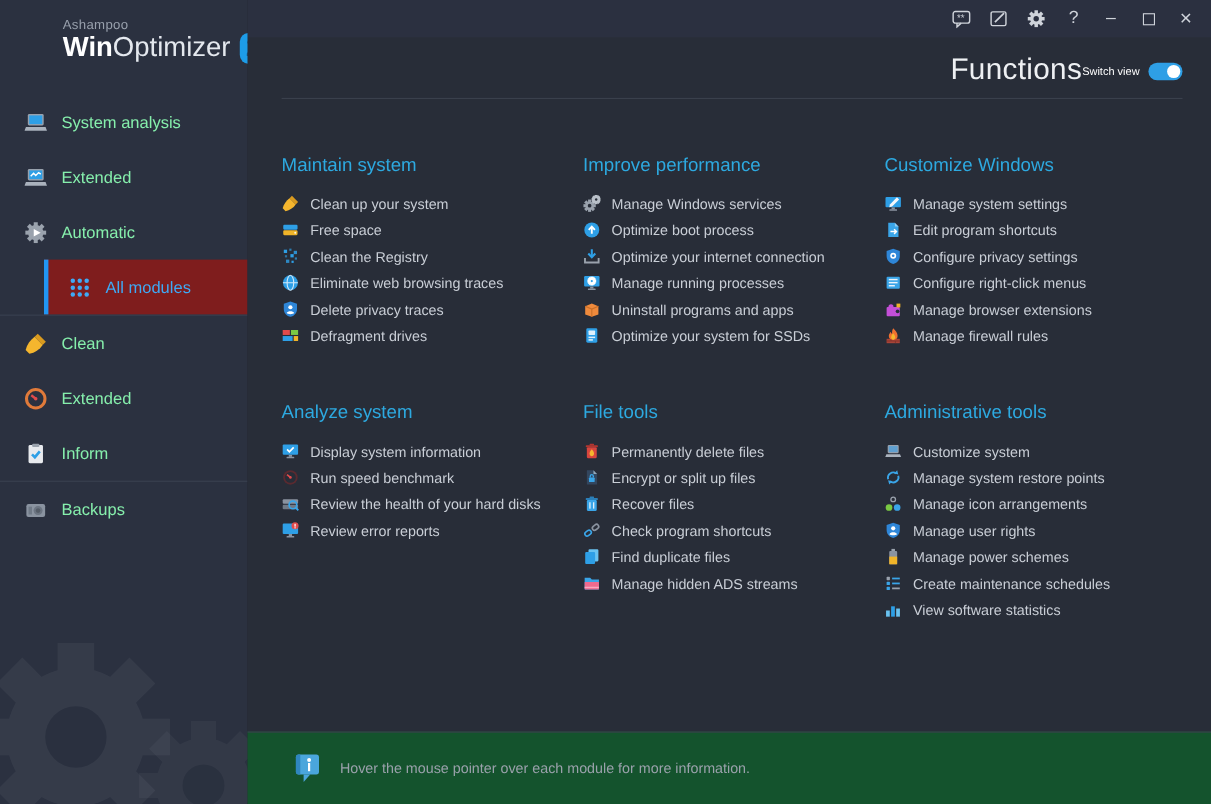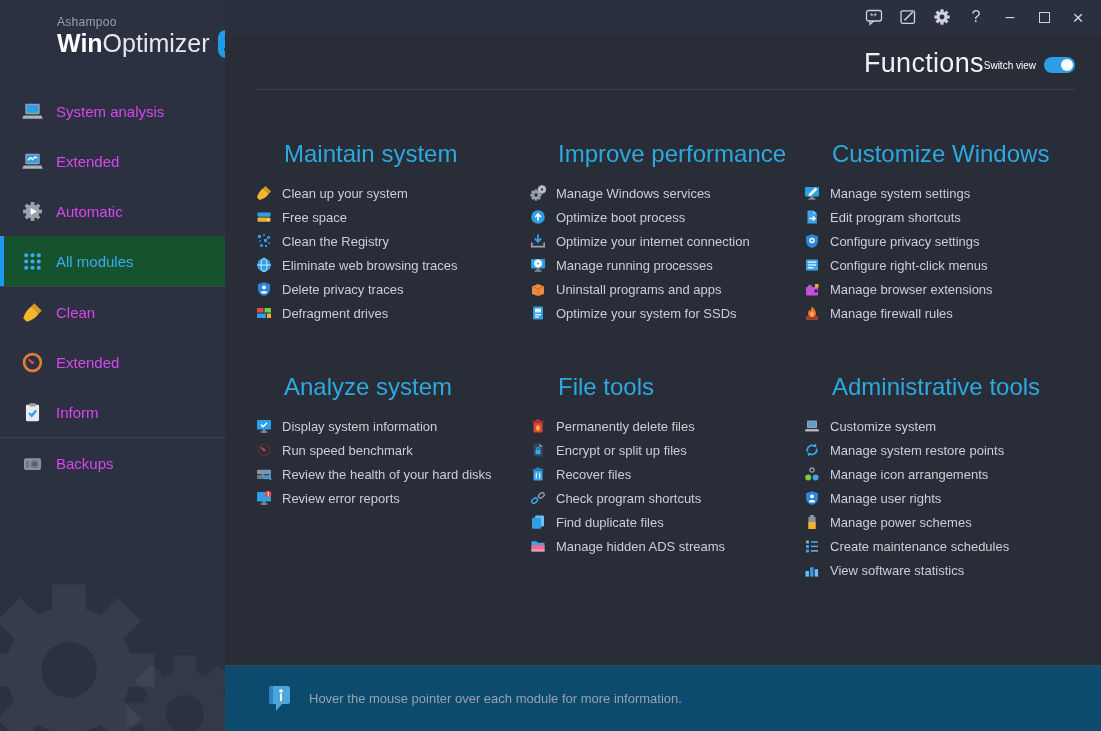--- a/index.html
+++ b/index.html
@@ -11,24 +11,24 @@
   .sidebar { width:225px; flex-shrink:0; background:#2b3140; position:relative; overflow:hidden; }
   .logo { padding:15px 0 0 57px; position:relative; z-index:2; }
   .logo-brand { font-size:12px; color:#98a0ac; letter-spacing:.3px; }
   .logo-line { display:flex; align-items:flex-end; margin-top:0; }
   .logo-win { font-size:25px; font-weight:bold; color:#ffffff; }
   .logo-rest { font-size:25px; font-weight:300; color:#e4e8ee; }
   .logo-badge { margin-left:8px; background:#1d9ce8; color:#15253c; font-size:23px; font-weight:bold;
                 border-radius:8px; padding:2px 6px 3px; line-height:1; }
   .nav { margin-top:28px; position:relative; z-index:2; }
   .nav-item { height:50px; display:flex; align-items:center; padding-left:17px;
-              border-left:4px solid transparent; color:#d946ef; font-size:15px; cursor:pointer; }
+              border-left:4px solid transparent; color:#86efac; font-size:15px; cursor:pointer; }
   .nav-item .nav-icon { width:22px; height:22px; margin-right:13px; display:flex; align-items:center; justify-content:center; }
   .nav-icon svg { width:21px; height:21px; }
-  .nav-item.active { background:#14532d; border-left-color:#2196f3; color:#3fa9f5; }
+  .nav-item.active { background:#7f1d1d; border-left-color:#2196f3; color:#3fa9f5;margin-left:40px; }
   .nav-sep { height:1px; background:#3a4150; margin:0; }
   .gear-mark { position:absolute; bottom:-34px; left:-26px; opacity:.05; z-index:1; }
   .gear-mark2 { position:absolute; bottom:-48px; left:120px; opacity:.04; z-index:1; }
 
   
   .main { flex:1; display:flex; flex-direction:column; background:#282d38; position:relative; }
   .titlebar { height:34px; flex-shrink:0; display:flex; justify-content:flex-end; align-items:center;
               padding-right:6px; background:#2b3040; }
   .tb-btn { width:34px; height:30px; display:flex; align-items:center; justify-content:center;
             color:#cfd3da; cursor:pointer; }
@@ -40,26 +40,26 @@
   .page-head { padding:14px 26px 0 31px; display:flex; justify-content:flex-end; align-items:flex-end; }
   .page-title { font-size:27px; font-weight:300; color:#eef0f3; letter-spacing:.3px; }
   .switch-wrap { display:flex; align-items:center; gap:8px; padding-bottom:6px; }
   .switch-label { font-size:10px; color:#ffffff; }
   .toggle { width:31px; height:16px; background:#2e9fe6; border-radius:8px; position:relative; cursor:pointer; }
   .toggle .knob { position:absolute; right:2px; top:2px; width:12px; height:12px; border-radius:50%; background:#ffffff; }
   .head-rule { height:1px; background:#3a404c; margin:10px 26px 0 31px; }
 
   .content { flex:1; padding:50px 10px 0 31px; display:grid;
              grid-template-columns:274px 274px 1fr; grid-auto-rows:min-content; row-gap:48px; }
-  .group-title { color:#2da9e0; font-size:24px; font-weight:400; margin-bottom:13px;margin-left:28px; }
+  .group-title { color:#2da9e0; font-size:17px; font-weight:400; margin-bottom:13px; }
   .module-item { display:flex; align-items:center; height:24px; font-size:13px; color:#c9ced6; cursor:pointer; }
   .module-item .micon { width:16px; height:16px; margin-right:10px; display:flex; align-items:center; justify-content:center; flex-shrink:0; }
   .micon svg { width:16px; height:16px; }
 
-  .footer { height:66px; flex-shrink:0; background:#0c4a6e; border-top:1px solid #3b414e;
+  .footer { height:66px; flex-shrink:0; background:#14532d; border-top:1px solid #3b414e;
             display:flex; align-items:center; padding-left:43px; }
   .foot-icon { width:24px; height:27px; margin-right:17px; flex-shrink:0; }
   .foot-text { font-size:13px; color:#9aa1ab; }
 </style>
 </head>
 <body>
 
 <div class="app">
 
   <div class="sidebar">

